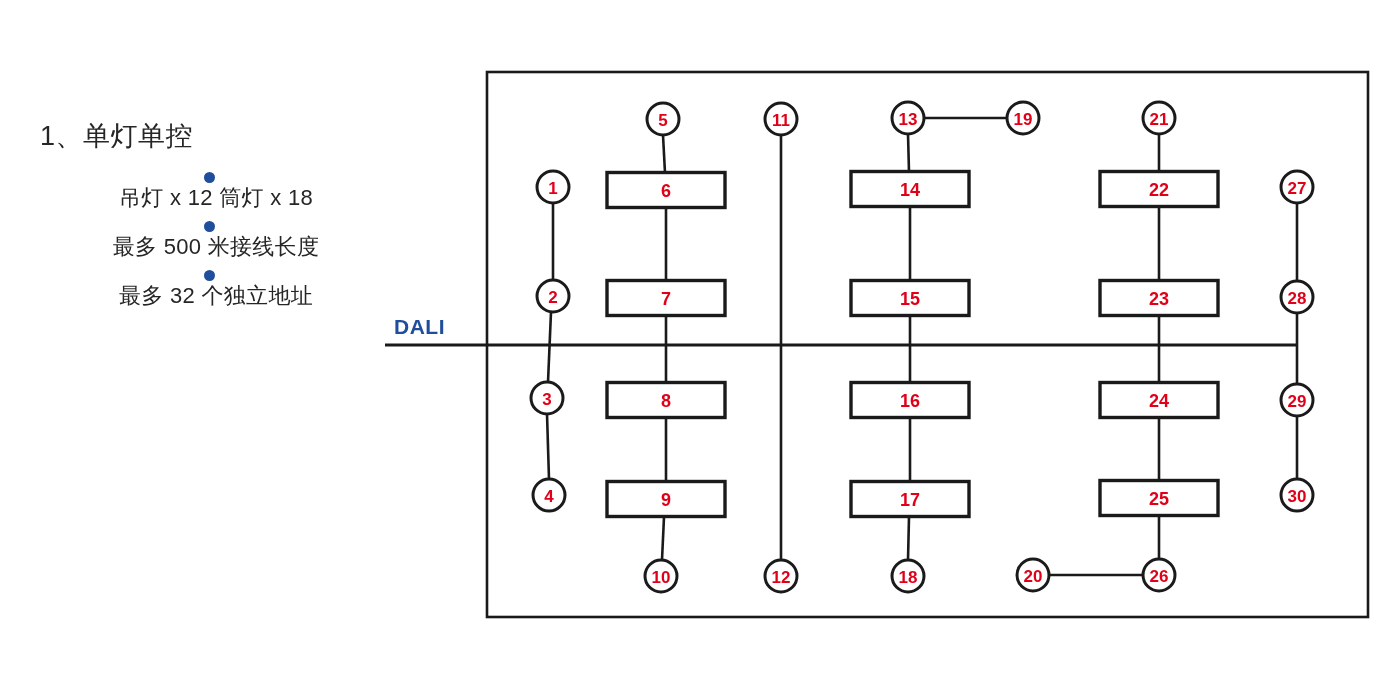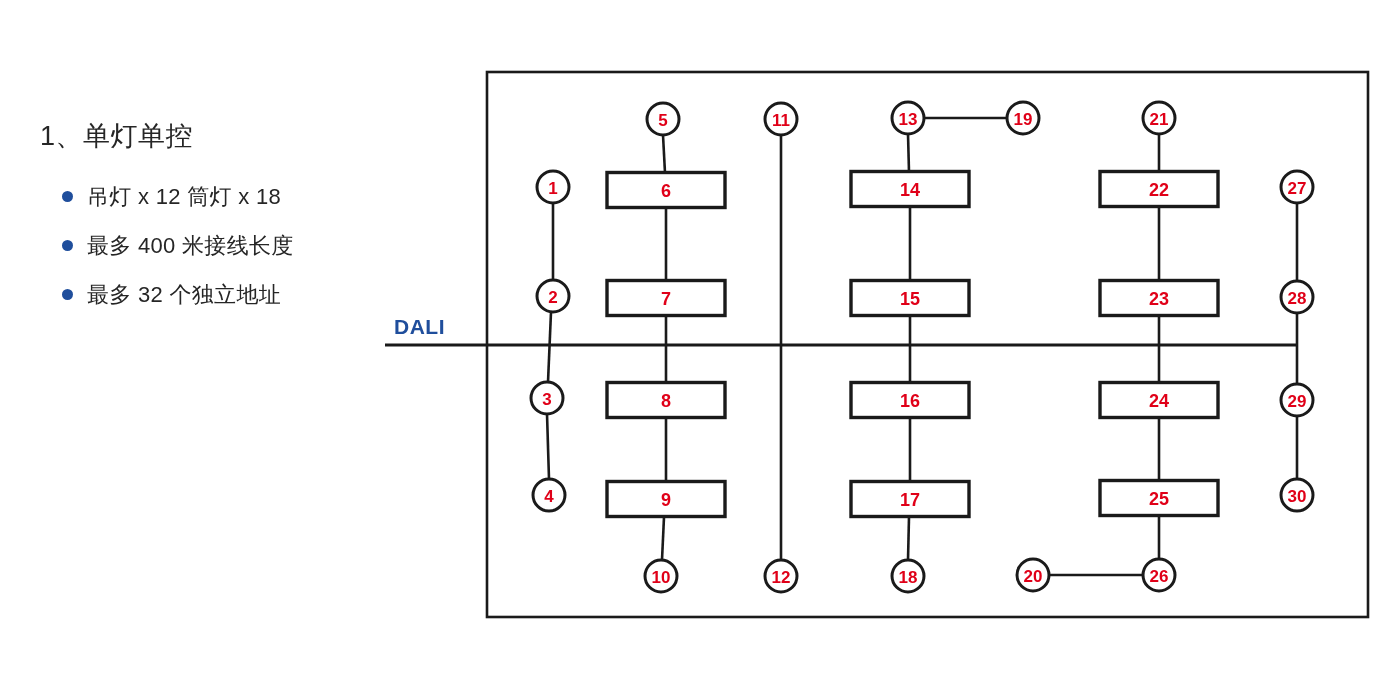--- a/index.html
+++ b/index.html
@@ -36,20 +36,21 @@
     white-space: nowrap;
   }
   .bullet-list {
     margin-top: 18px;
     padding-left: 22px;
   }
   .bullet-row {
     display: flex;
     align-items: center;
     height: 49px;
+    flex-direction: column;
   }
   .bullet-dot {
     width: 11px;
     height: 11px;
     border-radius: 50%;
     flex: 0 0 auto;
     margin-right: 14px;
   }
   .bullet-text {
     font-size: 22px;
@@ -126,21 +127,21 @@
   <div class="text-panel">
     <div class="panel-title">1、单灯单控</div>
 
     <div class="bullet-list">
       <div class="bullet-row">
         <span class="bullet-dot" style="background: rgb(31, 78, 156);"></span>
         <span class="bullet-text">吊灯 x 12   筒灯 x 18</span>
       </div>
       <div class="bullet-row">
         <span class="bullet-dot" style="background: rgb(31, 78, 156);"></span>
-        <span class="bullet-text">最多 400 米接线长度</span>
+        <span class="bullet-text">最多 500 米接线长度</span>
       </div>
       <div class="bullet-row">
         <span class="bullet-dot" style="background: rgb(31, 78, 156);"></span>
         <span class="bullet-text">最多 32 个独立地址</span>
       </div>
     </div>
   </div>
 
   <div class="diagram-wrap">
     <svg class="diagram" width="1400" height="698" viewBox="0 0 1400 698">

